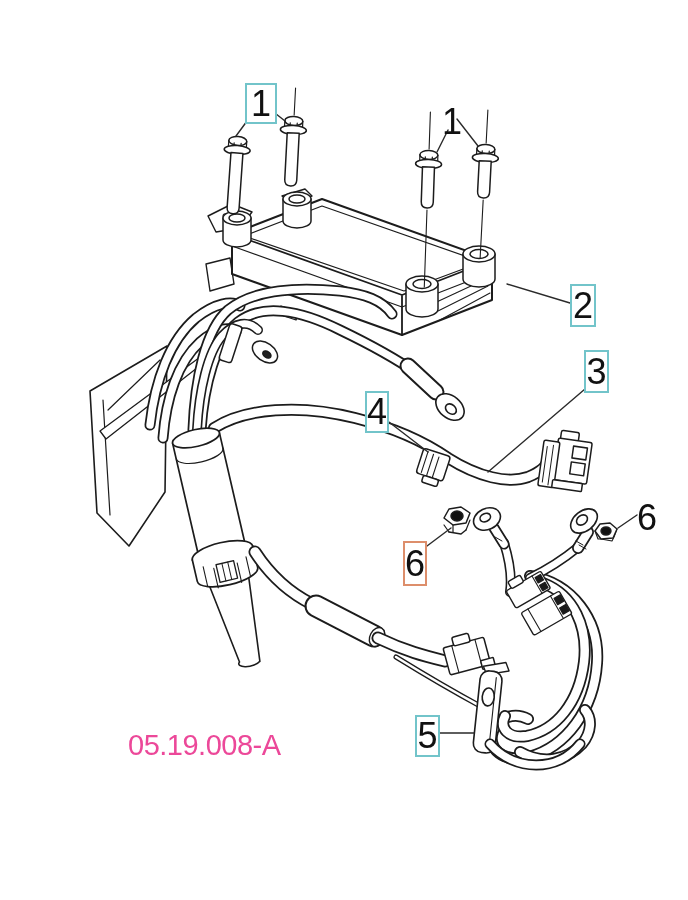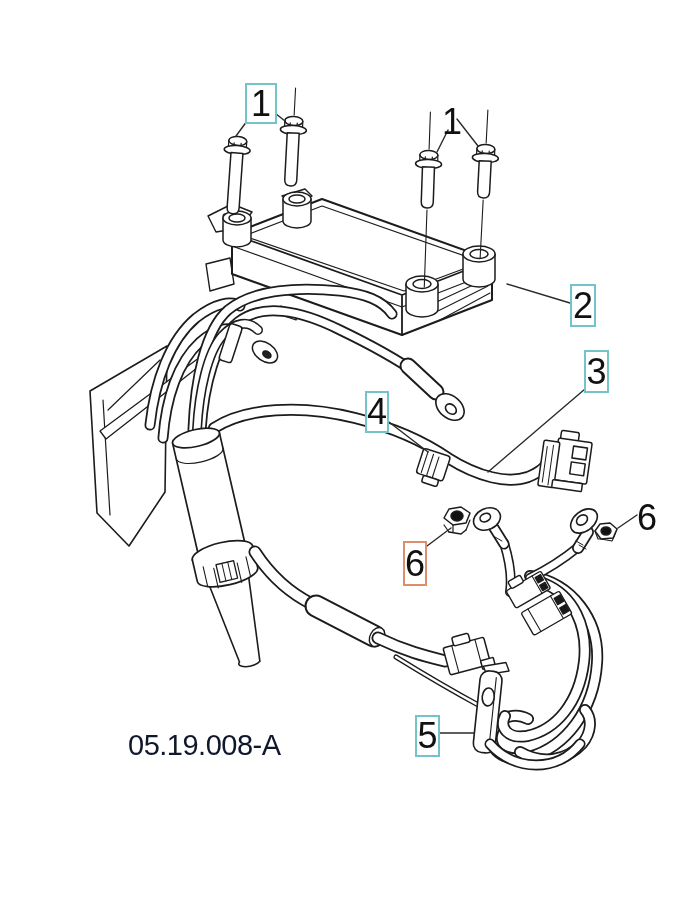--- a/index.html
+++ b/index.html
@@ -14,21 +14,21 @@
     position:absolute;display:flex;align-items:center;justify-content:center;
     font-family:"Liberation Sans", sans-serif;
     font-size:36px;color:#111;line-height:1;cursor:pointer;
     background:#ffffff;
   }
   .callout.boxed-teal{border:2px solid var(--teal,#72c4ca);}
   .callout.boxed-orange{border:2px solid var(--orange,#dd8e6b);}
   .callout.plain{border:none;background:transparent;cursor:default;}
   .part-number{
     position:absolute;font-family:"Liberation Sans", sans-serif;
-    font-size:29px;letter-spacing:-0.5px;color:#0f172a;white-space:nowrap;
+    font-size:29px;letter-spacing:-0.5px;color:#ec4899;white-space:nowrap;
   }
 </style>
 </head>
 <body style="background: rgb(255, 255, 255);">
 
 <div class="stage">
 
 <svg width="688" height="900" viewBox="0 0 688 900" stroke-linecap="round" stroke-linejoin="round">
 
   <g fill="#fff" stroke="#1c1c1c" stroke-width="1.6">

